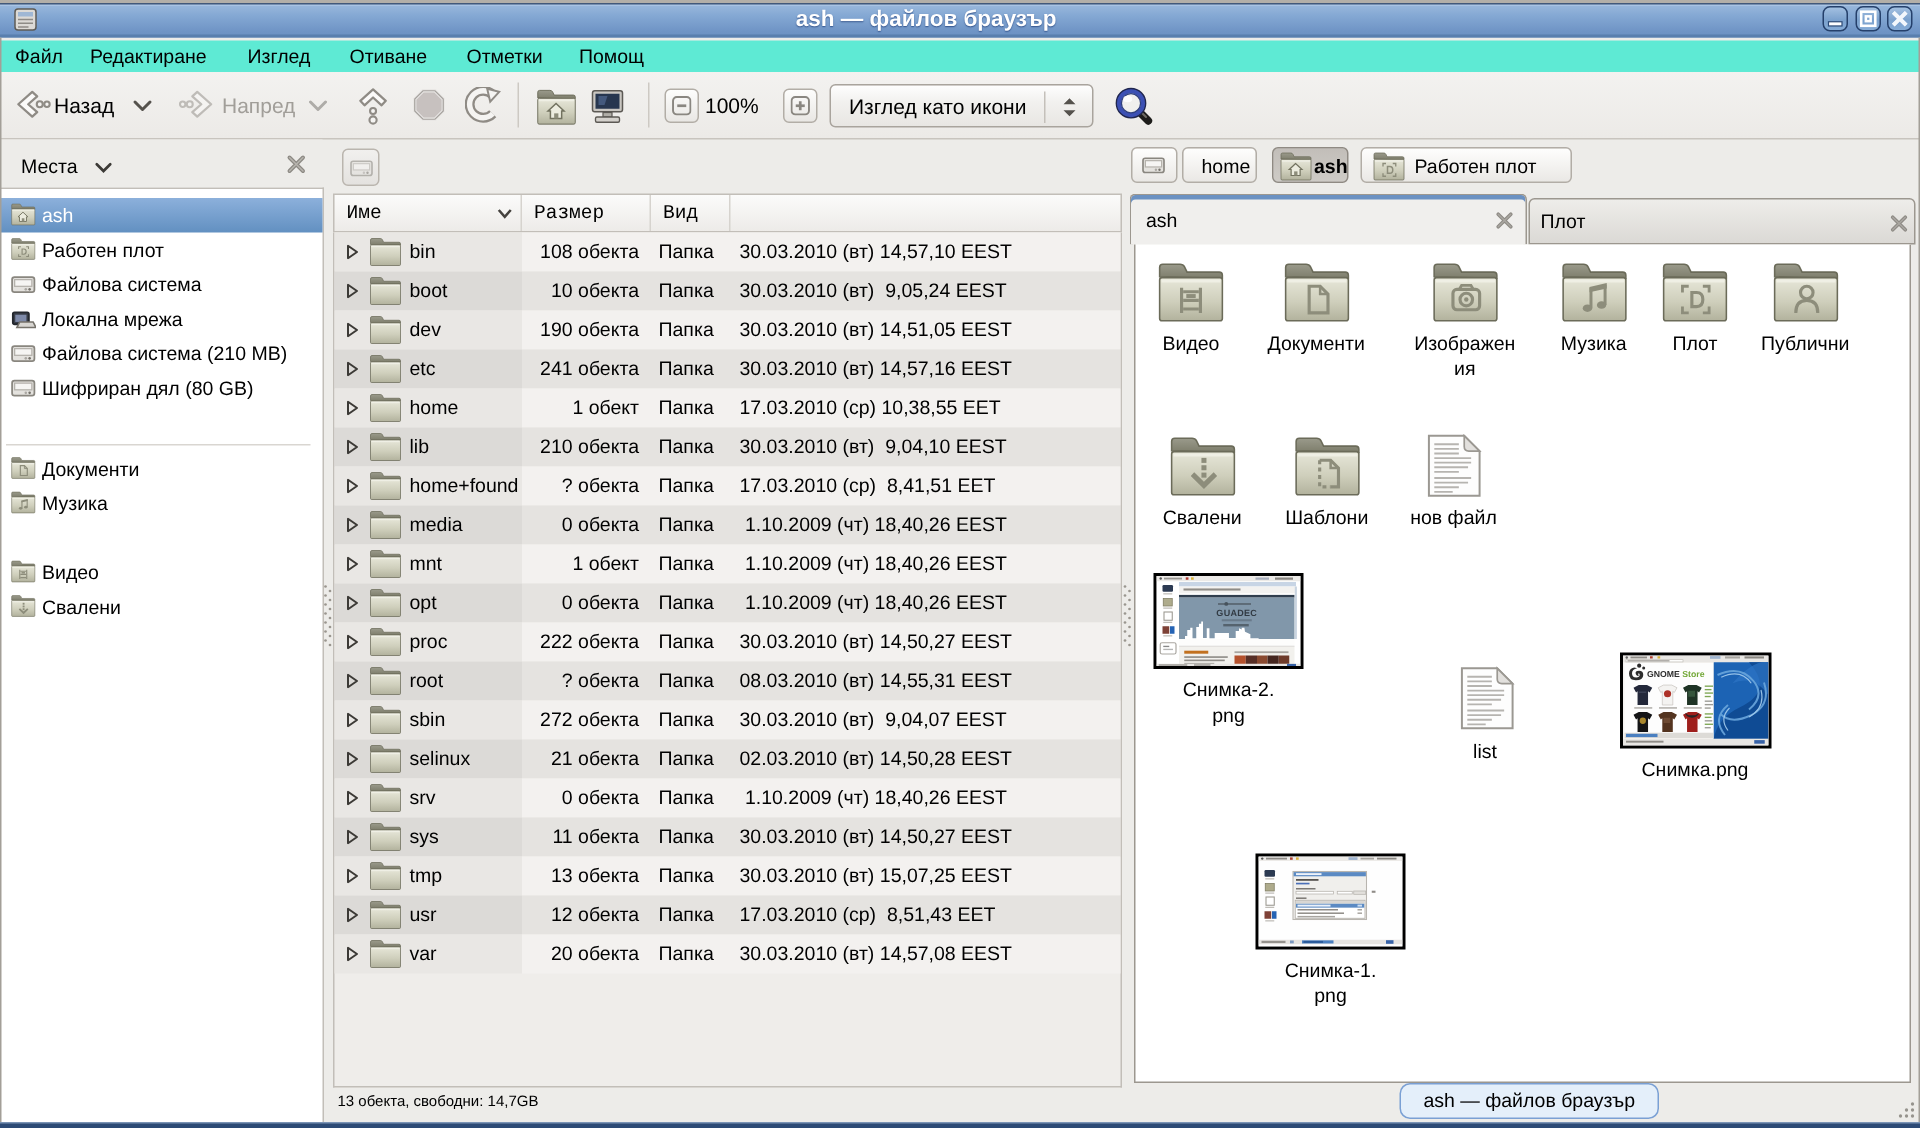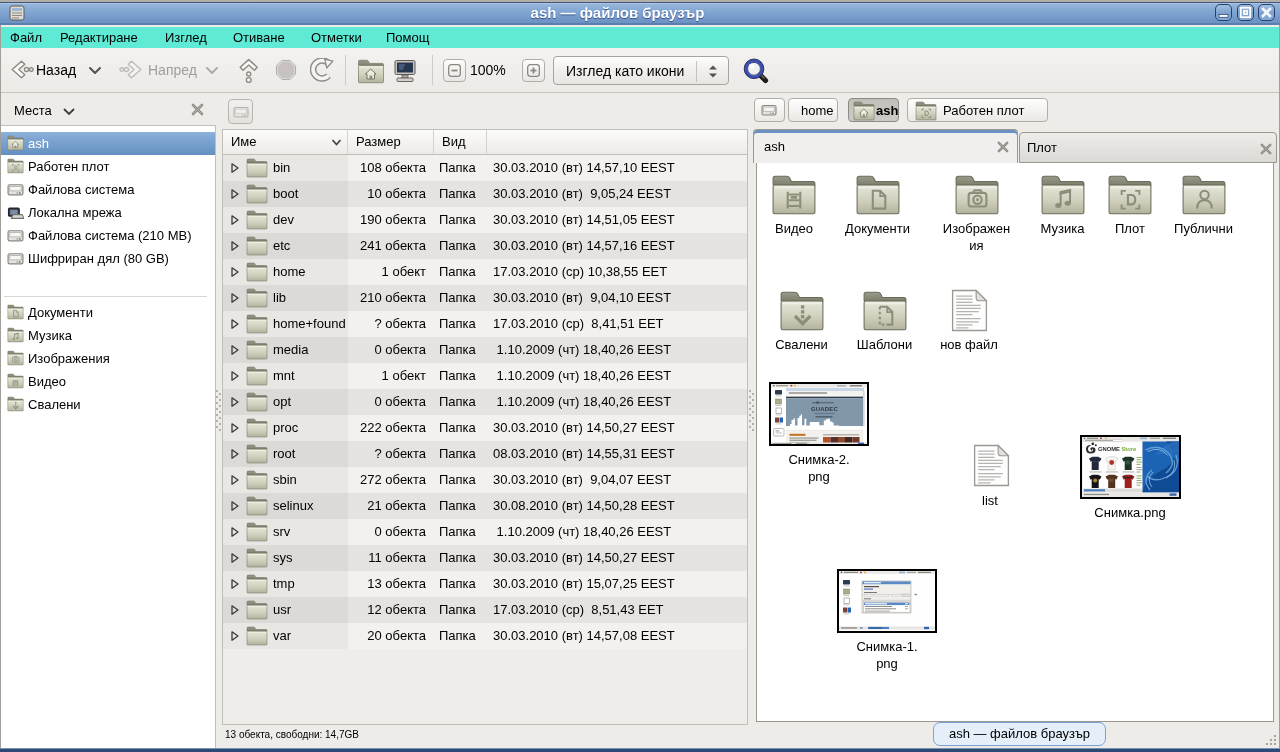--- a/index.html
+++ b/index.html
@@ -36,21 +36,21 @@
 .srow { position:absolute; left:0; width:215px; height:23px; }
 .srow .sic { position:absolute; left:7px; top:3px; }
 .srow .stx { position:absolute; left:28px; top:4px; font-size:13px; white-space:nowrap; }
 .srow.sel { background:linear-gradient(#8cb0db,#6290c1); }
 .srow.sel .stx { color:#fff; }
 
 
 #leftpane { position:absolute; left:222px; top:93px; width:526px; height:633px; }
 #lp-btn { position:absolute; left:6px; top:6px; width:25px; height:25px; border:1px solid #bab5ae; border-radius:4px; background:linear-gradient(#f1f0ee,#e4e2df); }
 #listhead { position:absolute; left:0; top:36px; width:526px; height:26px; border:1px solid #c2beb8; background:linear-gradient(#fbfbfa,#edebe8); }
-.lhcell { position:absolute; top:0; height:24px; border-right:1px solid #d6d3ce; }
+.lhcell { position:absolute; top:0; height:24px; border-right:1px solid #d6d3ce;font-family:Liberation Mono, monospace; }
 .lhcell span { position:absolute; top:4px; left:8px; font-size:13px; }
 #listbody { position:absolute; left:0; top:62px; width:526px; height:663px; border-left:1px solid #c2beb8; border-right:1px solid #c2beb8; border-bottom:1px solid #c2beb8; background:#efedea; height:570px; }
 .lrow { position:absolute; left:0; width:524px; height:26px; }
 .lrow .c1 { position:absolute; left:0; top:0; width:125px; height:26px; }
 .lrow .c234 { position:absolute; left:125px; top:0; width:399px; height:26px; }
 .lrow.ev .c1 { background:#e9e7e4; } .lrow.ev .c234 { background:#f3f1ef; }
 .lrow.od .c1 { background:#dcdad7; } .lrow.od .c234 { background:#e5e3e0; }
 .lrow .exp { position:absolute; left:8px; top:8px; }
 .lrow .fic { position:absolute; left:23px; top:3px; }
 .lrow .nm { position:absolute; left:50px; top:5px; font-size:13px; }
@@ -325,27 +325,20 @@
         </svg>
         <span class="stx">Документи</span>
       </div>
       <div class="srow" style="top:198px">
         <svg class="sic" width="17" height="16" viewBox="0 0 44 40">
           <use href="#folder44"></use>
           <use href="#em-music"></use>
         </svg>
         <span class="stx">Музика</span>
       </div>
-      <div class="srow" style="top:221px">
-        <svg class="sic" width="17" height="16" viewBox="0 0 44 40">
-          <use href="#folder44"></use>
-          <use href="#em-camera"></use>
-        </svg>
-        <span class="stx">Изображения</span>
-      </div>
       <div class="srow" style="top:244px">
         <svg class="sic" width="17" height="16" viewBox="0 0 44 40">
           <use href="#folder44"></use>
           <use href="#em-video"></use>
         </svg>
         <span class="stx">Видео</span>
       </div>
       <div class="srow" style="top:267px">
         <svg class="sic" width="17" height="16" viewBox="0 0 44 40">
           <use href="#folder44"></use>
@@ -564,21 +557,21 @@
         <div class="c234"></div>
   <svg class="exp" width="8" height="10" viewBox="0 0 8 10">
           <path d="M1,0.8 L7,5 L1,9.2 Z" fill="none" stroke="#3c3a36" stroke-width="1.3" stroke-linejoin="round"></path>
         </svg>
   <svg class="fic" width="22" height="20" viewBox="0 0 44 40">
           <use href="#folder44"></use>
         </svg>
   <span class="nm">selinux</span>
         <span class="sz">21 обекта</span>
         <span class="vd">Папка</span>
-        <span class="dt">30.08.2010 (вт) 14,50,28 EEST</span>
+        <span class="dt">02.03.2010 (вт) 14,50,28 EEST</span>
       </div>
       <div class="lrow ev" style="top:364px">
   <div class="c1"></div>
         <div class="c234"></div>
   <svg class="exp" width="8" height="10" viewBox="0 0 8 10">
           <path d="M1,0.8 L7,5 L1,9.2 Z" fill="none" stroke="#3c3a36" stroke-width="1.3" stroke-linejoin="round"></path>
         </svg>
   <svg class="fic" width="22" height="20" viewBox="0 0 44 40">
           <use href="#folder44"></use>
         </svg>

